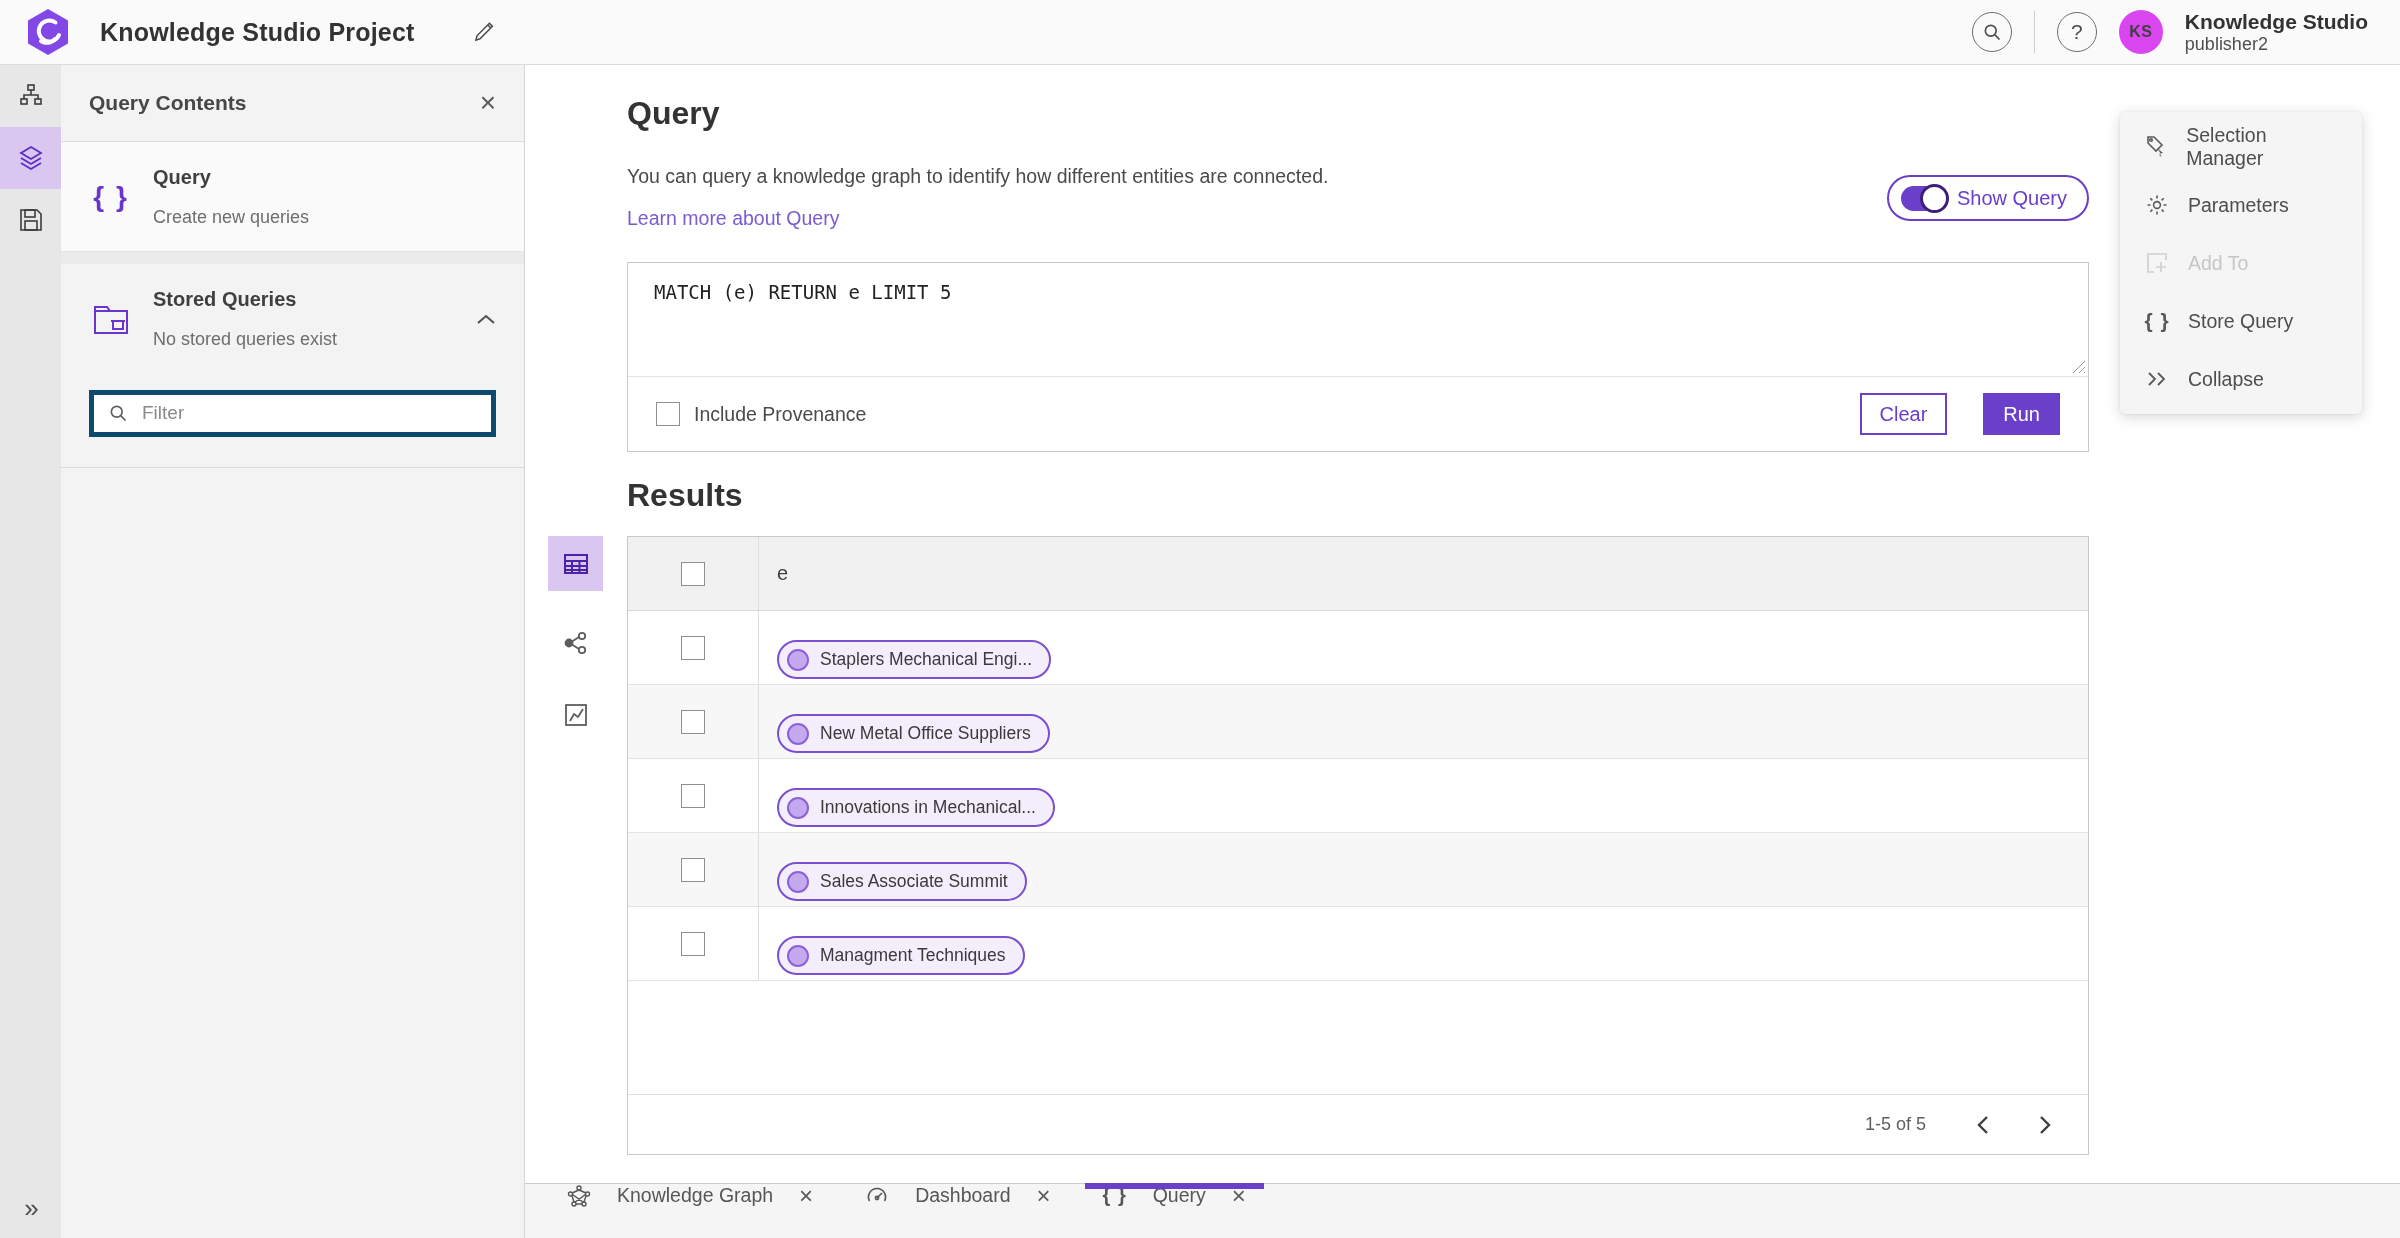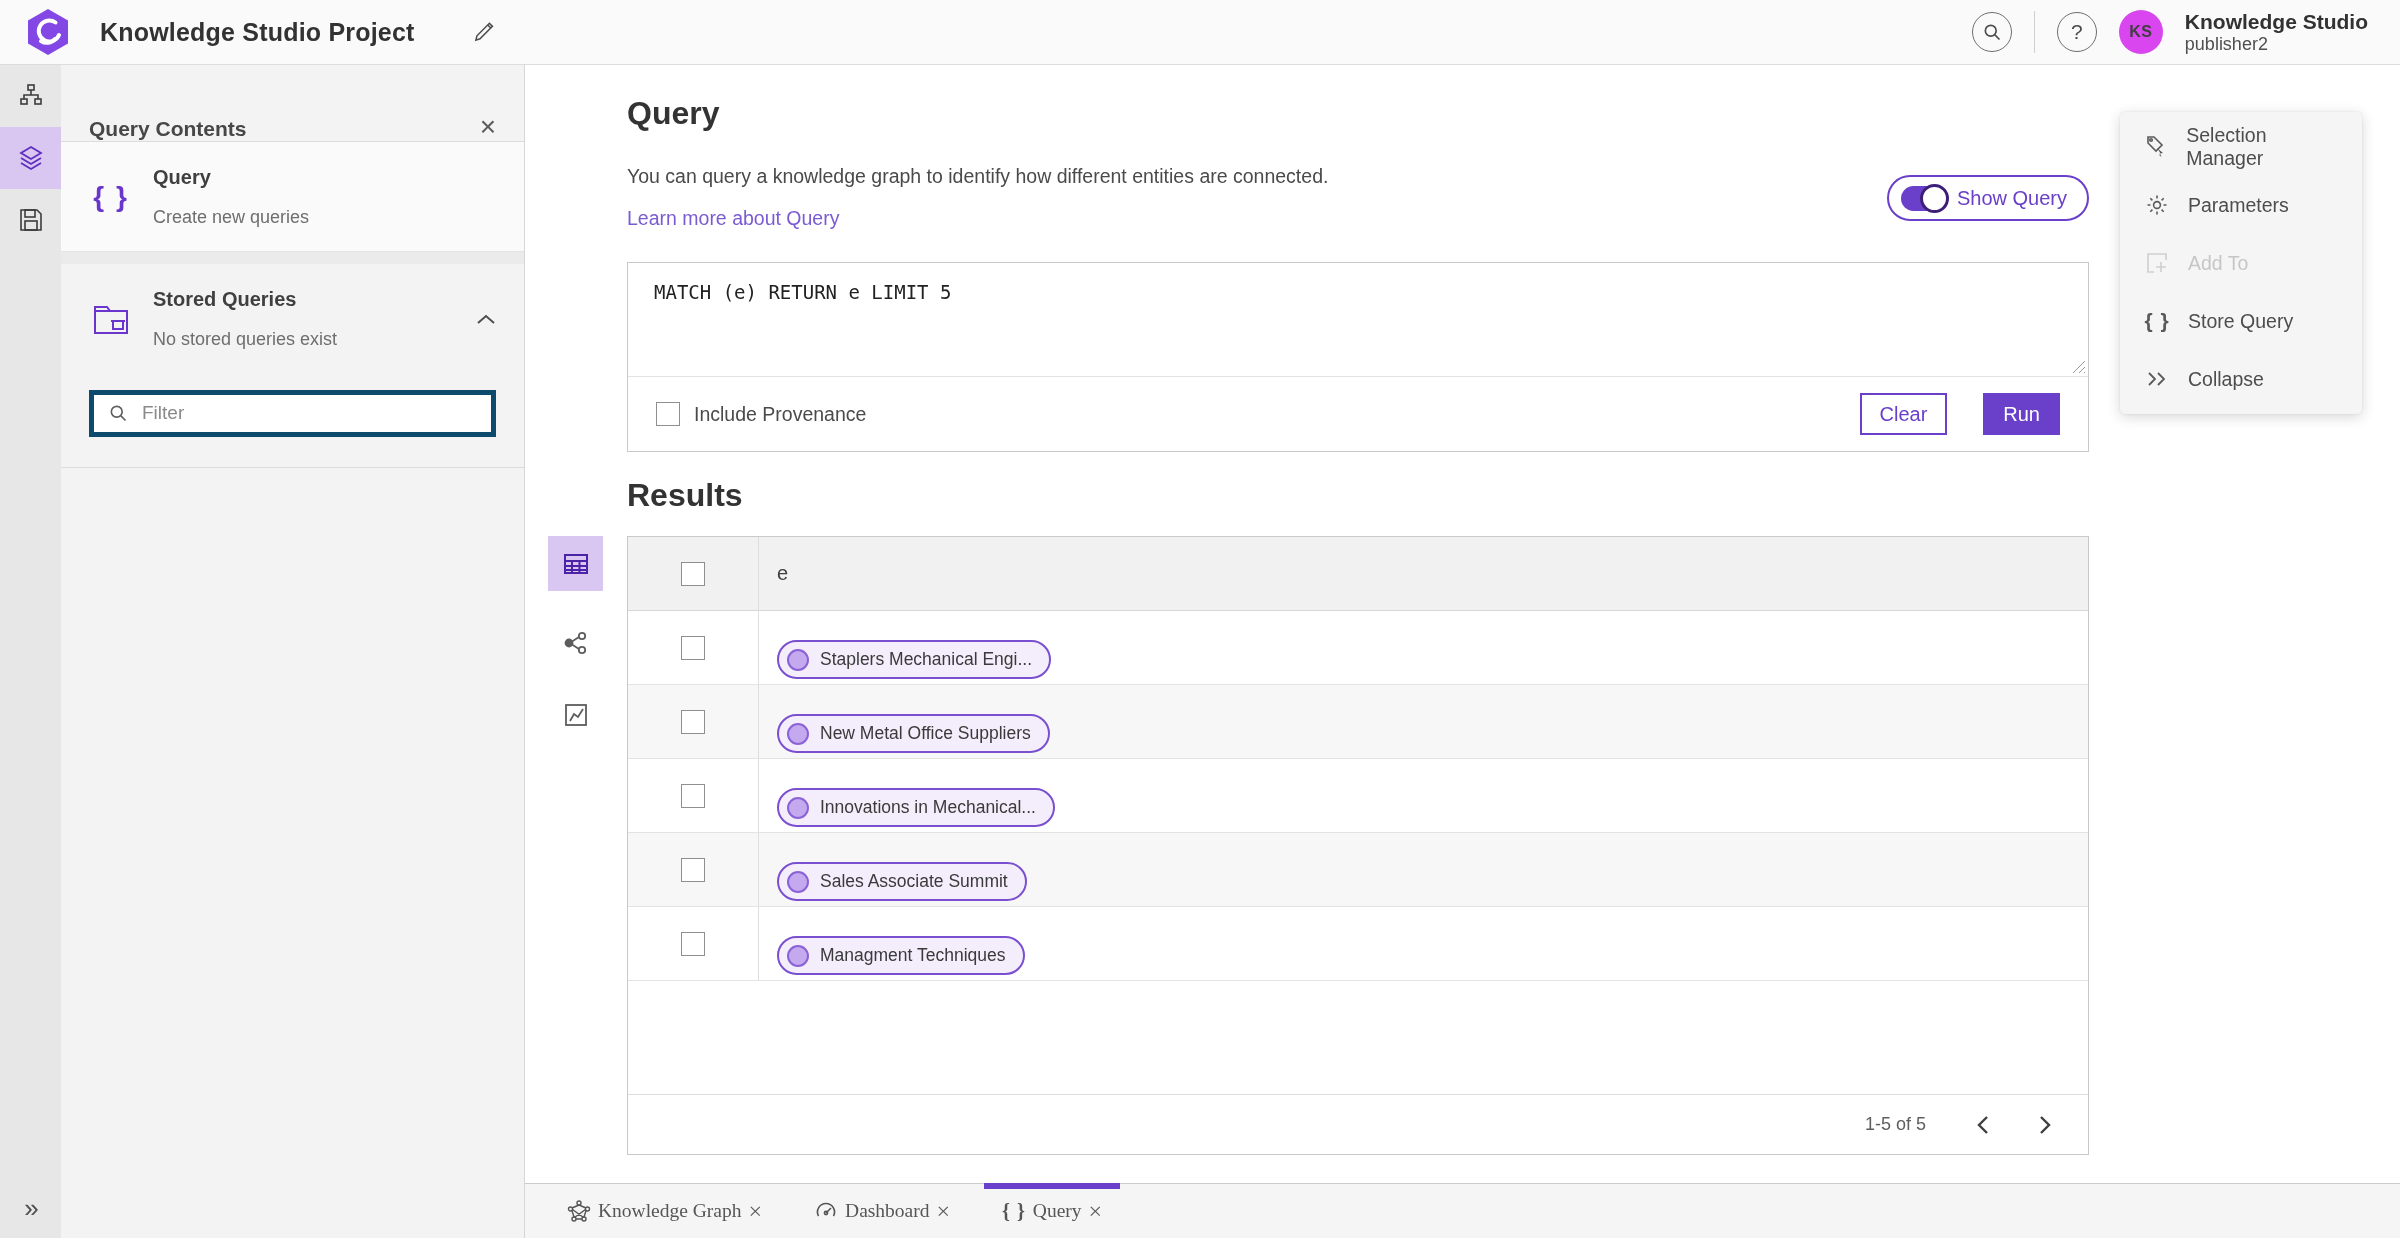--- a/index.html
+++ b/index.html
@@ -26,21 +26,21 @@
   .rail { position:absolute; top:65px; left:0; bottom:0; width:61px; background:#e7e7e7; z-index:4; }
   .rail-item { width:61px; height:62px; border:none; background:transparent; display:flex; align-items:center;
     justify-content:center; cursor:pointer; color:#3c3c3c; }
   .rail-item.selected { background:#d9c7f2; color:#5d2ebf; }
   .rail-expand { position:absolute; bottom:14px; left:0; width:61px; background:none; border:none; cursor:pointer;
     font-size:26px; color:#4f4f4f; letter-spacing:-2px; }
 
   
   .panel { position:absolute; top:65px; left:61px; bottom:0; width:464px; background:#f3f3f3;
     border-right:1px solid #d6d6d6; z-index:4; }
-  .panel-header { height:77px; display:flex; align-items:flex-end; justify-content:space-between;
+  .panel-header { height:77px; display:flex; align-items:center; justify-content:space-between;
     padding:0 28px; border-bottom:1px solid #dcdcdc; }
   .panel-header .ph-title { font-size:21px; font-weight:700; color:#474747; }
   .panel-close { background:none; border:none; font-size:28px; color:#5a5a5a; cursor:pointer; line-height:1;}
   .panel-item { display:flex; align-items:center; gap:20px; padding:22px 28px; cursor:pointer; }
   .panel-item.query-item { background:#fafafa; border-bottom:1px solid #e4e4e4; }
   .panel-spacer { height:12px; background:#ebebeb; }
   .pi-icon { width:44px; display:flex; align-items:center; justify-content:center; flex:0 0 auto; }
   .braces-glyph { font-size:28px; font-weight:600; color:#6a35cc; letter-spacing:2px; }
   .pi-text { flex:1; line-height:1.3; }
   .pi-title { font-size:20px; font-weight:700; color:#3f3f3f; }
@@ -117,22 +117,22 @@
   .tm-item { height:58px; display:flex; align-items:center; gap:18px; padding:0 24px; cursor:pointer;
     color:#4d4d4d; font-size:19.5px; }
   .tm-item .tm-icon { width:26px; display:flex; justify-content:center; color:#5a5a5a; }
   .tm-item.disabled { color:#c6c6c6; cursor:default; }
   .tm-item.disabled .tm-icon { color:#cfcfcf; }
   .tm-braces { font-size:21px; font-weight:600; letter-spacing:1px; }
 
   
   .tabbar { position:absolute; left:525px; right:0; bottom:0; height:55px; background:#f5f5f5;
     border-top:1px solid #cbcbcb; display:flex; align-items:stretch; padding-left:16px; z-index:5;}
-  .tab { position:relative; display:flex; align-items:center; gap:7px; padding:0 26px; cursor:pointer;
-    color:#565656; font-size:19.5px; background:transparent; border:none; font-family:Liberation Serif, serif;}
+  .tab { position:relative; display:flex; gap:26px; padding:0 26px; cursor:pointer;
+    color:#565656; font-size:19.5px; background:transparent; border:none; font-family:Liberation Sans, sans-serif;}
   .tab .tab-close { font-size:24px; color:#5a5a5a; line-height:1; }
   .tab.active::before { content:""; position:absolute; top:-1px; left:8px; right:8px; height:6px; background:#6a3fc9; }
   .tab-braces { font-size:20px; font-weight:600; color:#555; letter-spacing:1px;}
   svg { display:block; }
 </style>
 </head>
 <body>
 
 <div class="app">
 

